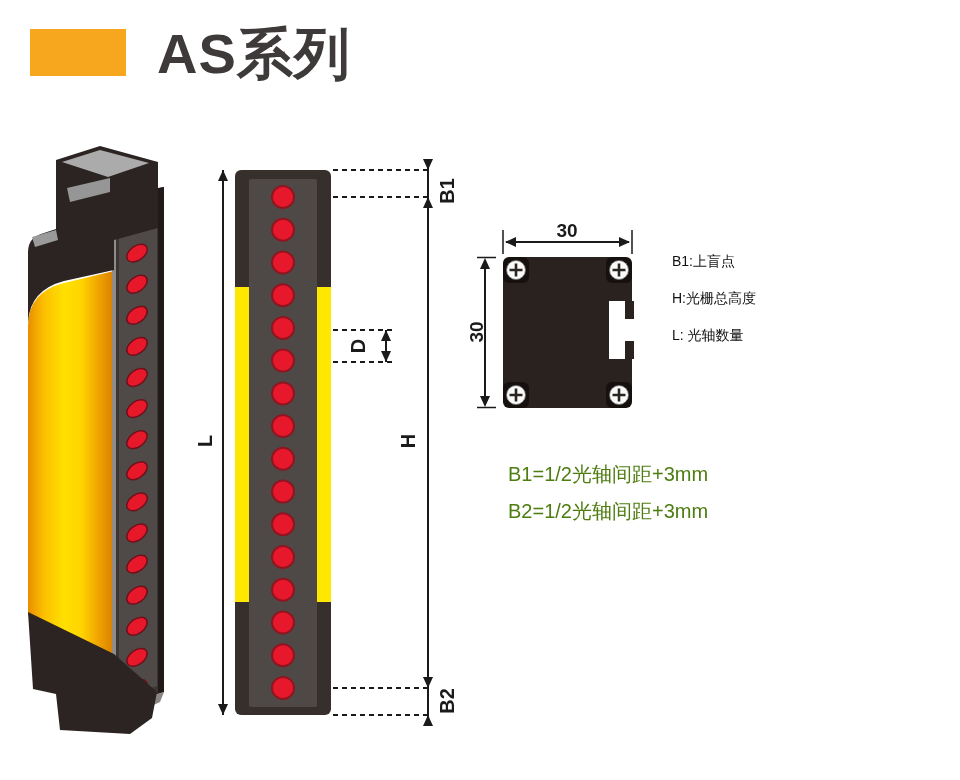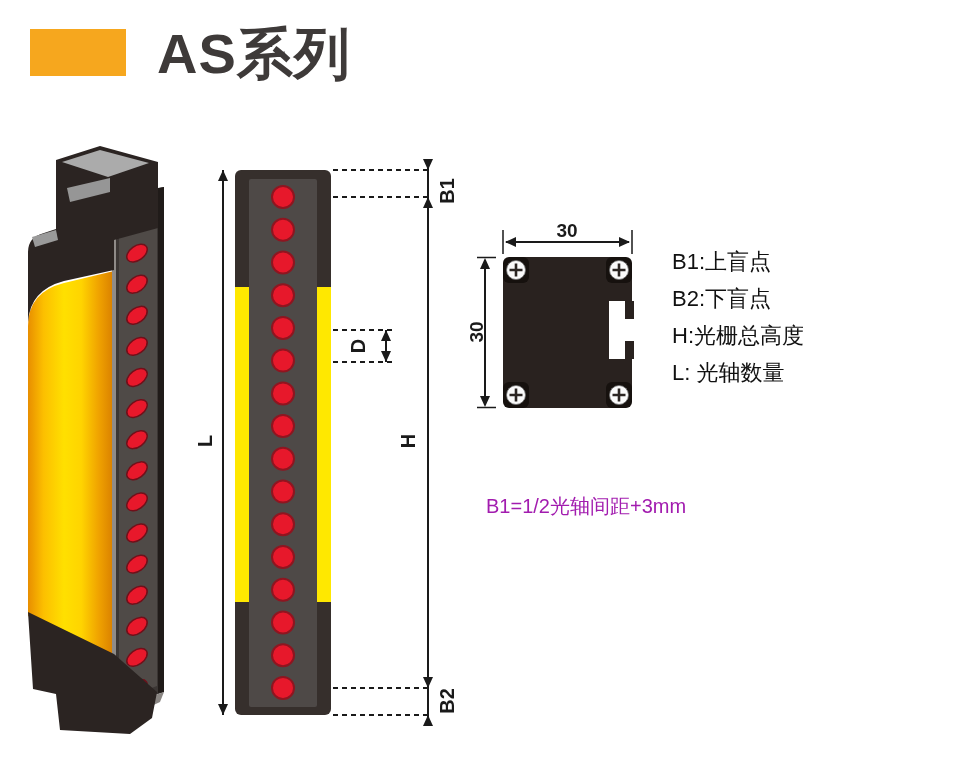--- a/index.html
+++ b/index.html
@@ -18,22 +18,22 @@
   #beam-dots circle{fill:#E7182B;stroke:#8F1520;stroke-width:2px;}
   .dim-line{stroke:#1A1A1A;stroke-width:2px;fill:none;}
   .dim-thin{stroke:#1A1A1A;stroke-width:1.5px;fill:none;}
   .dim-dash{stroke:#1A1A1A;stroke-width:2px;fill:none;stroke-dasharray:5,4;}
   .arrow{fill:#1A1A1A;stroke:none;}
   .dim-label{font-family:"Liberation Sans","DejaVu Sans",sans-serif;font-size:20px;
              font-weight:bold;fill:#1A1A1A;text-anchor:middle;}
   .cs-label{font-family:"Liberation Sans","DejaVu Sans",sans-serif;font-size:19px;
             font-weight:bold;fill:#1A1A1A;text-anchor:middle;}
   
-  .legend{position:absolute;left:672px;top:243px;font-size:22px;line-height:37px;color:#111;}
-  .formulas{position:absolute;left:486px;top:456px;font-size:20px;line-height:36.5px;color:#a21caf;margin-top:32px;}
+  .legend{position:absolute;left:672px;top:243px;font-size:14px;line-height:37px;color:#111;}
+  .formulas{position:absolute;left:508px;top:456px;font-size:20px;line-height:36.5px;color:#4d7c0f;}
   .legend div,.formulas div{white-space:nowrap;}
 </style>
 </head>
 <body>
 
 <div class="page">
 
   <div class="accent-swatch"></div>
   <div class="page-title">AS系列</div>
 
@@ -186,22 +186,22 @@
         <path class="arrow" d="M485,258 l-5,11 h10 z"></path>
         <path class="arrow" d="M485,407 l-5,-11 h10 z"></path>
       </g>
       <text class="cs-label" x="567" y="237">30</text>
       <text class="cs-label" dy="6.5" transform="translate(476,332) rotate(-90)">30</text>
     </g>
   </svg>
 
   <div class="legend">
     <div>B1:上盲点</div>
-    <div>B2:下盲点</div>
     <div>H:光栅总高度</div>
     <div>L: 光轴数量</div>
   </div>
 
   <div class="formulas">
     <div>B1=1/2光轴间距+3mm</div>
+    <div>B2=1/2光轴间距+3mm</div>
   </div>
 
 </div>
 
 </body></html>

